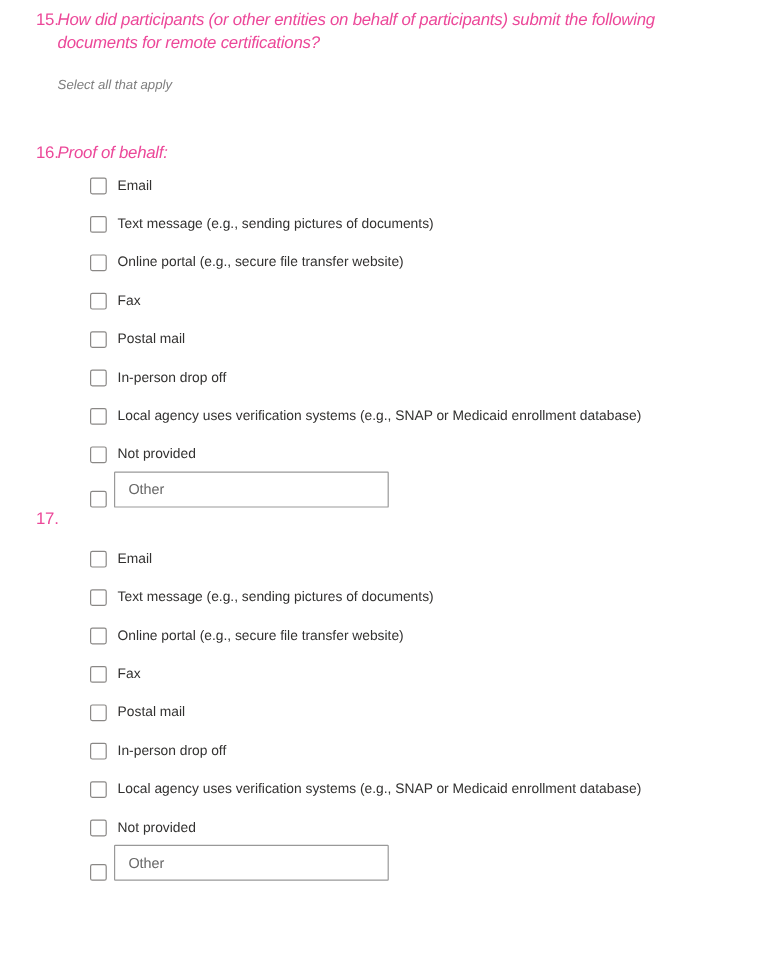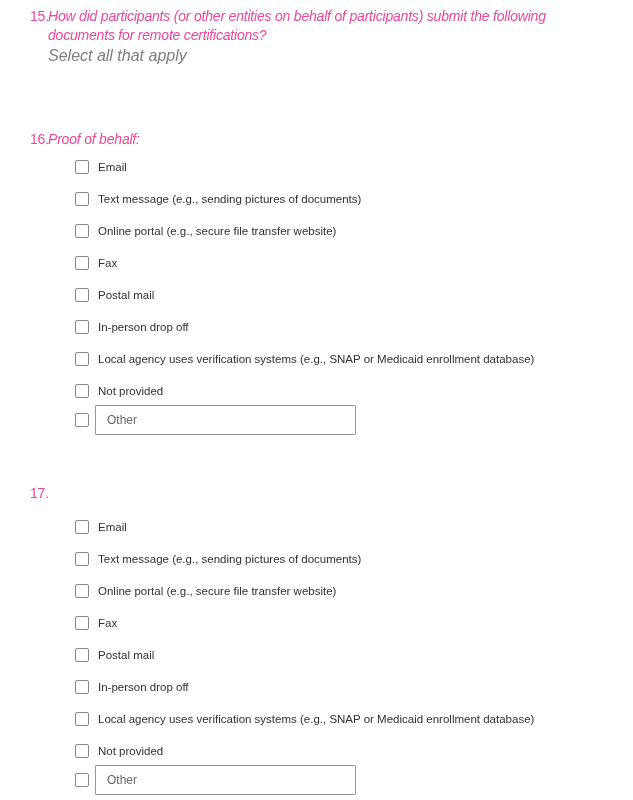--- a/index.html
+++ b/index.html
@@ -17,36 +17,36 @@
     display: flex;
     font-size: 14px;
     line-height: 19px;
     color: #ec4899;
     letter-spacing: -0.2px;
   }
   .q-num { flex: none; width: 18px; }
   .q-text { max-width: 560px; font-style: italic; }
 
   .q-subtitle {
-    margin: 4px 0 0 18px;
-    font-size: 16px;
+    margin: 20px 0 0 18px;
+    font-size: 11px;
     line-height: 13px;
     font-style: italic;
     color: #7e7e7e;
   }
 
-  .question-16 { margin-top: 68px; }
-  .question-17 { margin-top: 49px; }
+  .question-16 { margin-top: 40px; }
+  .question-17 { }
 
   .options { margin-top: 11px; padding-left: 25px; }
   .question-17 .options { margin-top: 17px; }
 
   .row {
     display: flex;
-    align-items: center;
+    align-items: flex-end;
     gap: 9px;
     height: 14px;
     margin-bottom: 18px;
     padding-left: 20px;
   }
   .row .lbl {
     font-size: 11.5px;
     line-height: 14px;
     color: #323130;
     white-space: nowrap;
@@ -64,21 +64,21 @@
     cursor: pointer;
   }
 
   .row.other {
     height: 30px;
     gap: 6px;
     margin-top: -11px;
     margin-bottom: 0;
   }
   .other-input {
-    width: 261px;
+    width: 229px;
     height: 30px;
     border: 1px solid #999999;
     border-radius: 1px;
     background: #ffffff;
     font-family: "Liberation Sans", sans-serif;
     font-size: 12px;
     color: #323130;
     padding: 0 11px;
     outline: none;
   }

